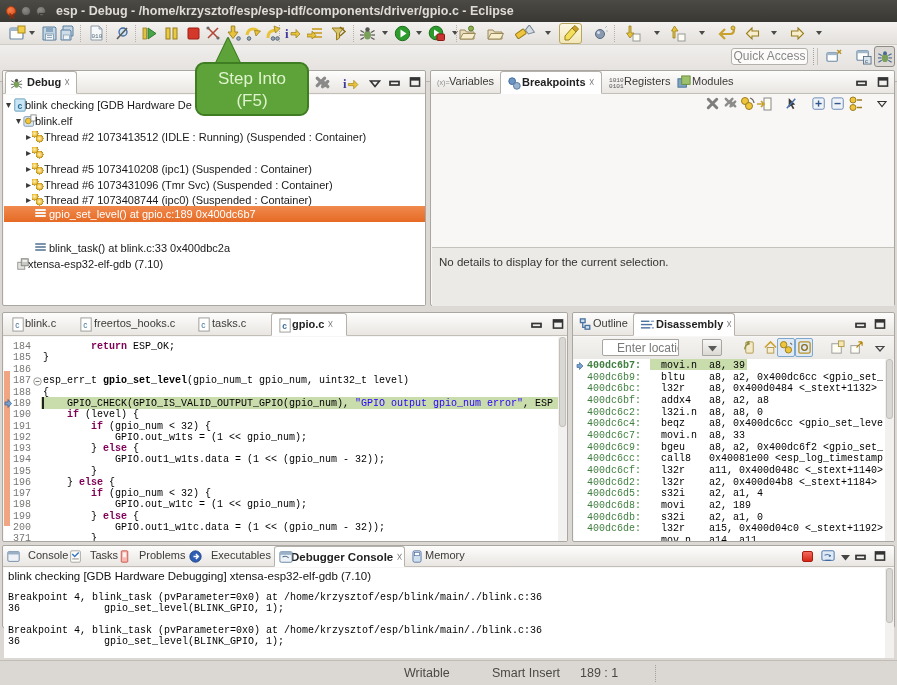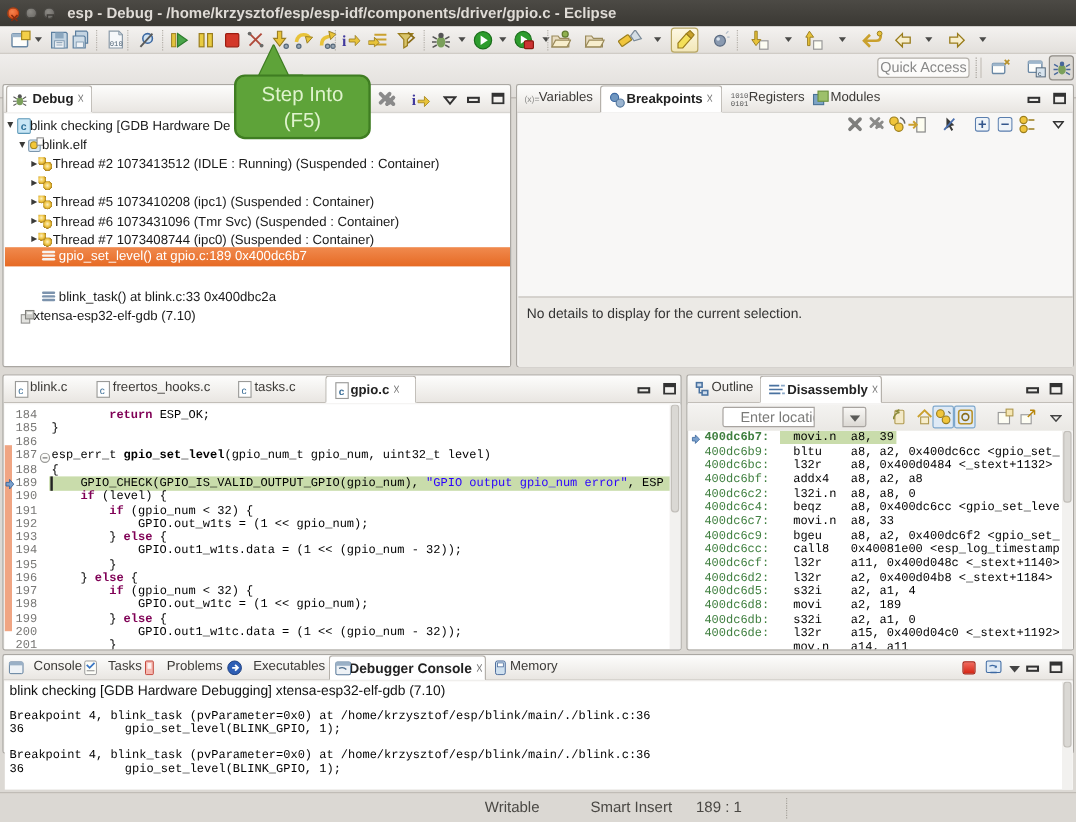--- a/index.html
+++ b/index.html
@@ -493,21 +493,21 @@
       <div class="cl" style="top:84px;"><span class="ln">191</span><span class="cd">        <b class="kw">if</b> (gpio_num &lt; 32) {</span></div>
       <div class="cl" style="top:95px;"><span class="ln">192</span><span class="cd">            GPIO.out_w1ts = (1 &lt;&lt; gpio_num);</span></div>
       <div class="cl" style="top:106px;"><span class="ln">193</span><span class="cd">        } <b class="kw">else</b> {</span></div>
       <div class="cl" style="top:117px;"><span class="ln">194</span><span class="cd">            GPIO.out1_w1ts.data = (1 &lt;&lt; (gpio_num - 32));</span></div>
       <div class="cl" style="top:129px;"><span class="ln">195</span><span class="cd">        }</span></div>
       <div class="cl" style="top:140px;"><span class="ln">196</span><span class="cd">    } <b class="kw">else</b> {</span></div>
       <div class="cl" style="top:151px;"><span class="ln">197</span><span class="cd">        <b class="kw">if</b> (gpio_num &lt; 32) {</span></div>
       <div class="cl" style="top:162px;"><span class="ln">198</span><span class="cd">            GPIO.out_w1tc = (1 &lt;&lt; gpio_num);</span></div>
       <div class="cl" style="top:174px;"><span class="ln">199</span><span class="cd">        } <b class="kw">else</b> {</span></div>
       <div class="cl" style="top:185px;"><span class="ln">200</span><span class="cd">            GPIO.out1_w1tc.data = (1 &lt;&lt; (gpio_num - 32));</span></div>
-      <div class="cl" style="top:196px;"><span class="ln">201</span><span class="cd">        }</span></div>
+      <div class="cl" style="top:196px;"><span class="ln">371</span><span class="cd">        }</span></div>
       <svg style="position:absolute; left:0; top:62px; width:8px; height:9px;" viewBox="0 0 8 9">
           <path d="M1 3 L4 3 L4 0.5 L7.5 4.5 L4 8.5 L4 6 L1 6 Z" fill="#7aa0cc" stroke="#3e6a9e" stroke-width="0.8"></path>
         </svg>
       <svg style="position:absolute; left:29px; top:40px; width:9px; height:9px;" viewBox="0 0 9 9">
           <circle cx="4.5" cy="4.5" r="3.8" fill="#fcfcfa" stroke="#9a9a98"></circle>
           <line x1="2.5" y1="4.5" x2="6.5" y2="4.5" stroke="#777" stroke-width="1"></line>
         </svg>
       <div style="position:absolute; left:38px; top:60px; width:1.5px; height:11.5px; background:#222;"></div>
       <div style="position:absolute; right:0; top:0; width:9px; height:204px; background:#f2f1ef;">
           <div style="position:absolute; top:0; left:1px; width:7px; height:90px; background:#dad8d4; border:1px solid #c2bfba; border-radius:3px;"></div>

